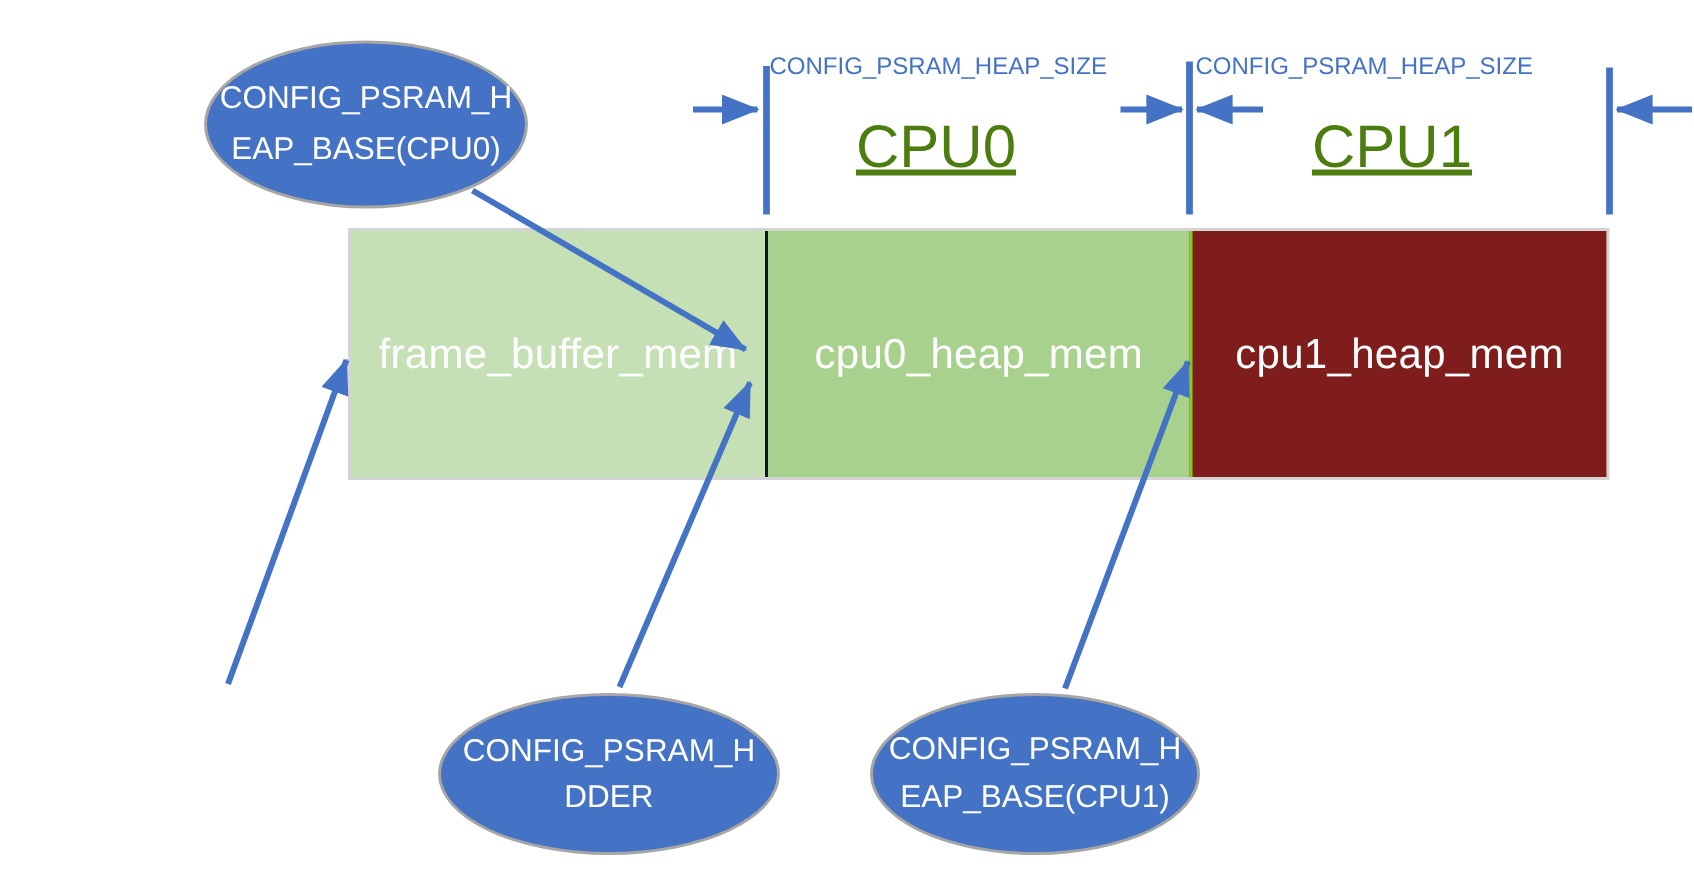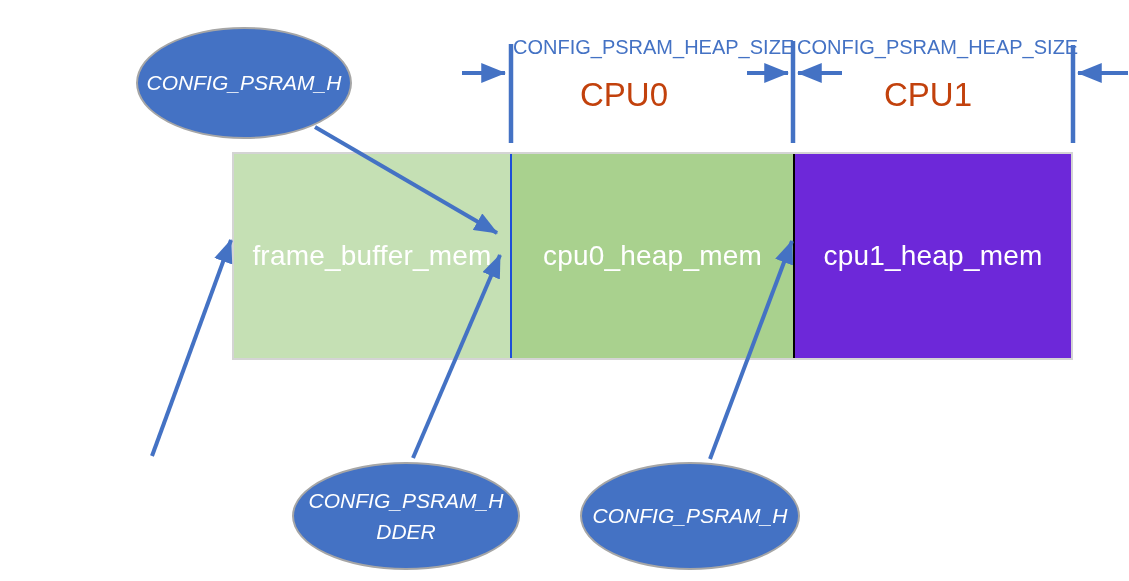--- a/index.html
+++ b/index.html
@@ -1,41 +1,41 @@
 <!DOCTYPE html>
 <html><head>
 <meta charset="utf-8">
 <style>
   html,body{margin:0;padding:0;background:#ffffff;font-family:"Liberation Sans",sans-serif;}
   .canvas{position:relative;width:1129px;height:581px;background:#ffffff;overflow:hidden;}
 
   
-  .bar{position:absolute;left:232px;top:152px;width:841px;height:208px;display:flex;
+  .bar{position:absolute;left:232px;top:152px;width:841px;height:168px;display:flex;
        border:2px solid #d4d4d4;box-sizing:border-box;}
   .seg{display:flex;align-items:center;justify-content:center;color:#ffffff;
        font-size:28px;letter-spacing:0.2px;box-sizing:border-box;}
   .seg-frame{width:276px;background:#C5E0B4;}
-  .seg-cpu0{width:283px;background:#A9D18E;border-left:2px solid #1d4ed8;}
-  .seg-cpu1{flex:1;background:#6d28d9;border-left:2px solid #000000;}
+  .seg-cpu0{width:283px;background:#A9D18E;border-left:2px solid #0f172a;}
+  .seg-cpu1{flex:1;background:#7f1d1d;border-left:2px solid #84cc16;}
 
   
   .arrow-layer{position:absolute;left:0;top:0;width:1129px;height:581px;}
 
   
-  .dim-size{position:absolute;top:36px;font-size:20px;color:#4472C4;white-space:nowrap;}
+  .dim-size{position:absolute;top:36px;font-size:16px;color:#4472C4;white-space:nowrap;}
   .dim-size.one{left:513px;}
   .dim-size.two{left:797px;}
-  .dim-cpu{position:absolute;top:76px;transform:translateX(-50%);font-size:33px;color:#c2410c;white-space:nowrap;}
+  .dim-cpu{position:absolute;top:76px;transform:translateX(-50%);font-size:40px;color:#4d7c0f;white-space:nowrap;text-decoration:underline;}
   .dim-cpu.one{left:624px;}
   .dim-cpu.two{left:928px;}
 
   
   .callout{position:absolute;background:#4472C4;border:2px solid #A6A6A6;border-radius:50%;
            display:flex;flex-direction:column;align-items:center;justify-content:center;
-           color:#ffffff;text-align:center;box-sizing:border-box;font-style:italic;}
+           color:#ffffff;text-align:center;box-sizing:border-box;}
   .callout .ln{white-space:nowrap;}
   .co-base-cpu0{left:136px;top:27px;width:216px;height:112px;font-size:21px;line-height:34px;}
   .co-addr{left:16px;top:460px;width:224px;height:112px;font-size:27px;line-height:30px;}
   .co-adder{left:292px;top:462px;width:228px;height:108px;font-size:21px;line-height:31px;}
   .co-base-cpu1{left:580px;top:462px;width:220px;height:108px;font-size:21px;line-height:32px;}
 </style>
 </head>
 <body>
 
 <div class="canvas">
@@ -77,25 +77,27 @@
     <line x1="710" y1="459" x2="792" y2="241" stroke="#4472C4" stroke-width="4" marker-end="url(#ah)"></line>
   </svg>
 
   <div class="dim-size one">CONFIG_PSRAM_HEAP_SIZE</div>
   <div class="dim-size two">CONFIG_PSRAM_HEAP_SIZE</div>
   <div class="dim-cpu one">CPU0</div>
   <div class="dim-cpu two">CPU1</div>
 
   <div class="callout co-base-cpu0">
     <div class="ln">CONFIG_PSRAM_H</div>
+    <div class="ln">EAP_BASE(CPU0)</div>
   </div>
 
 
   <div class="callout co-adder">
     <div class="ln">CONFIG_PSRAM_H</div>
     <div class="ln">DDER</div>
   </div>
 
   <div class="callout co-base-cpu1">
     <div class="ln">CONFIG_PSRAM_H</div>
+    <div class="ln">EAP_BASE(CPU1)</div>
   </div>
 
 </div>
 
 </body></html>

